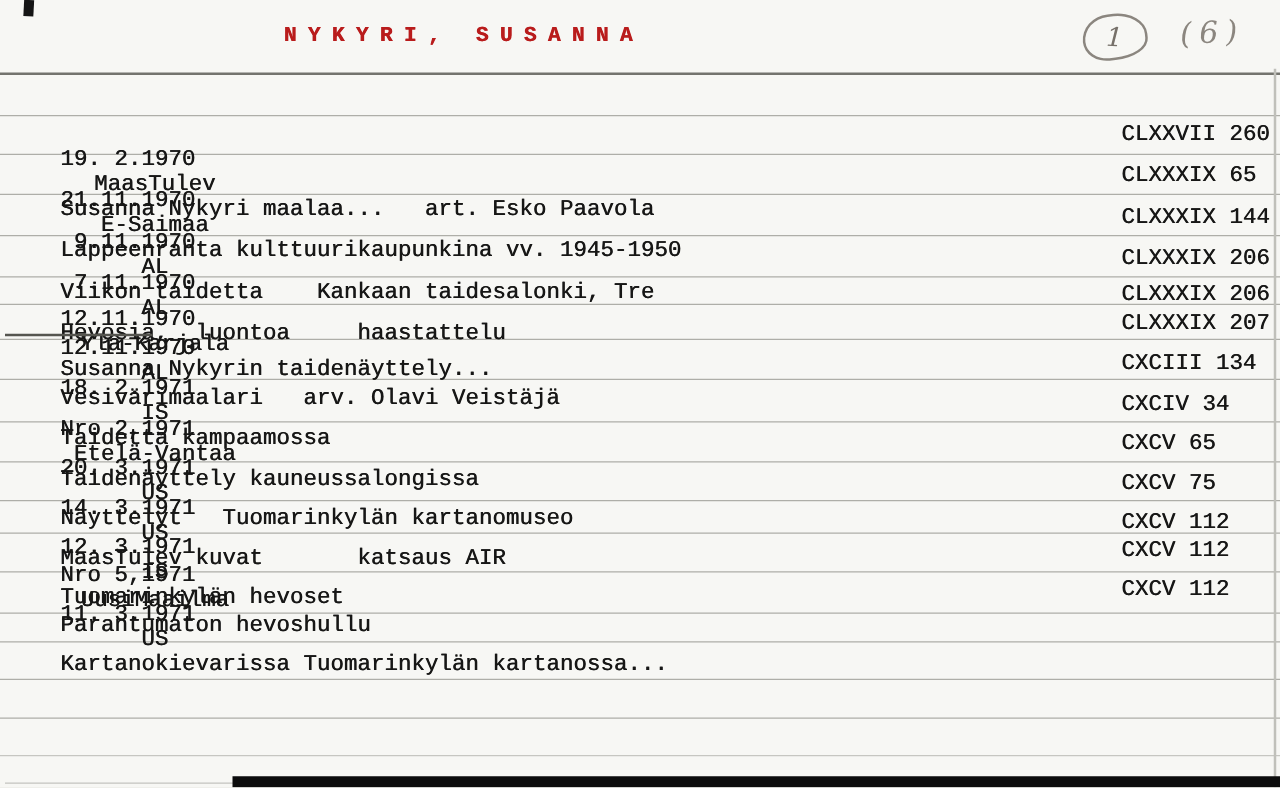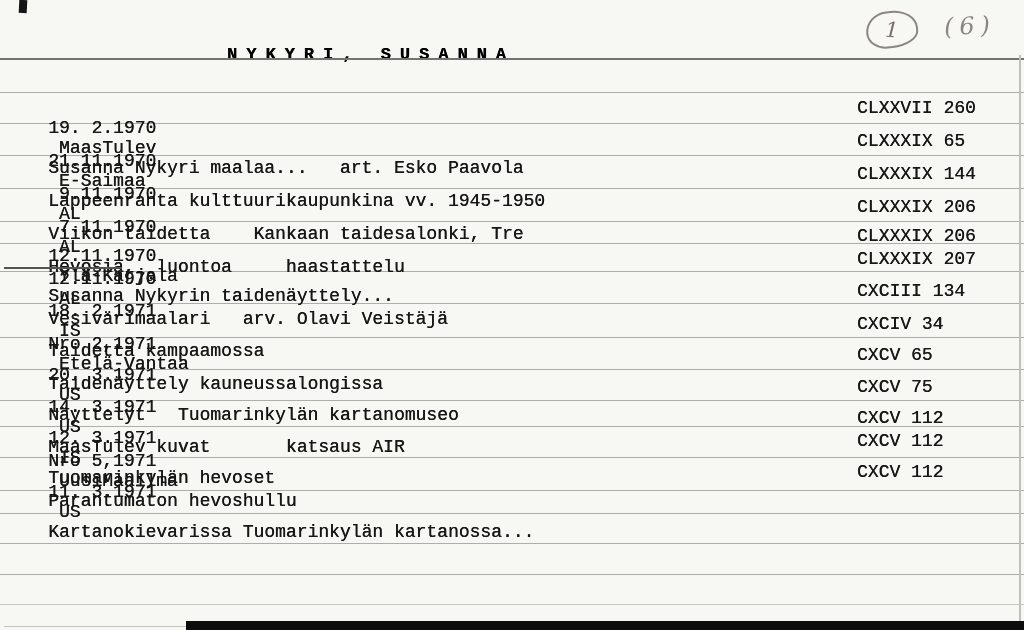--- a/index.html
+++ b/index.html
@@ -4,31 +4,31 @@
 <style>
   html,body{margin:0;padding:0;background:#e9e9e6;}
   .scan{
     position:relative;width:1024px;height:630px;overflow:hidden;
     background:#f7f7f4;
     font-family:"Liberation Mono","DejaVu Sans Mono",monospace;
     color:#171716;
   }
   .rule{position:absolute;left:0;width:1024px;height:1px;background:#aeaea8;}
   .title-head{
-    position:absolute;left:227px;top:45px;
+    position:absolute;left:227px;top:20px;
     font-size:17px;font-weight:bold;letter-spacing:9px;
-    color:#000000;text-shadow:0.3px 0 currentColor;white-space:pre;
+    color:#b91c1c;text-shadow:0.3px 0 currentColor;white-space:pre;
   }
   .row{
     position:absolute;left:5px;white-space:pre;
     font-size:18px;line-height:20px;text-shadow:0.3px 0 currentColor;
   }
-  .c{display:inline-block;vertical-align:top;}
+  .c{display:inline-block;vertical-align:top;text-align:center;}
   .source{min-width:12ch;margin-left:1ch;}
-  .ref{position:absolute;left:852px;top:0;white-space:pre;}
+  .ref{position:absolute;left:892px;top:0;white-space:pre;}
   .tick{position:absolute;left:19px;top:0;width:8px;height:13px;background:#151515;transform:rotate(3deg);}
   .hw-circle{
     position:absolute;left:866px;top:11px;width:48px;height:33px;
     border:2.5px solid #8b867f;border-radius:46% 54% 58% 42% / 60% 55% 45% 50%;
     transform:rotate(-6deg);
     display:flex;align-items:center;justify-content:center;
     color:#767069;font-family:"DejaVu Serif",serif;font-style:italic;font-size:21px;
   }
   .hw-circle span{display:inline-block;transform:rotate(9deg);}
   .hw-paren{

